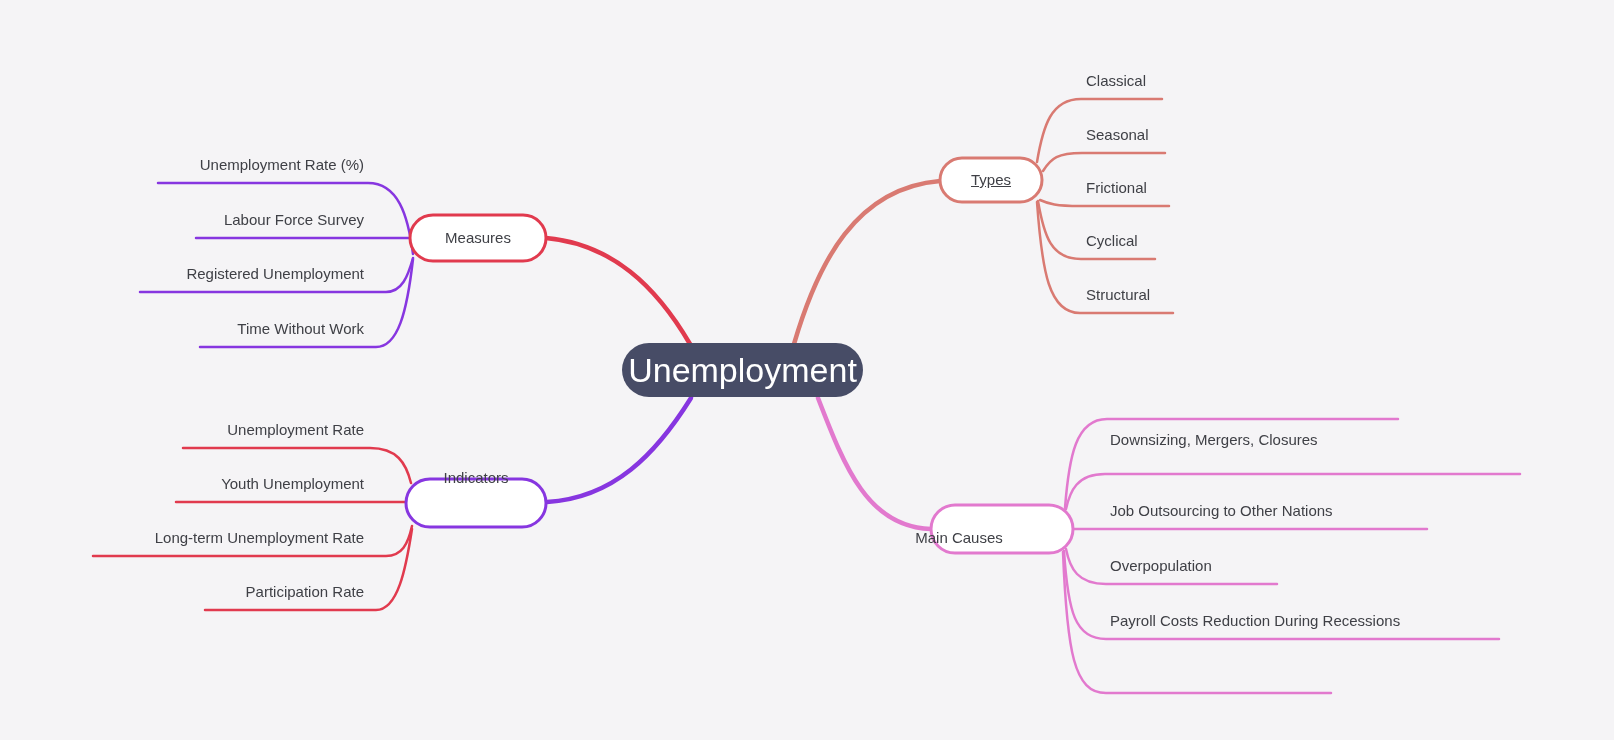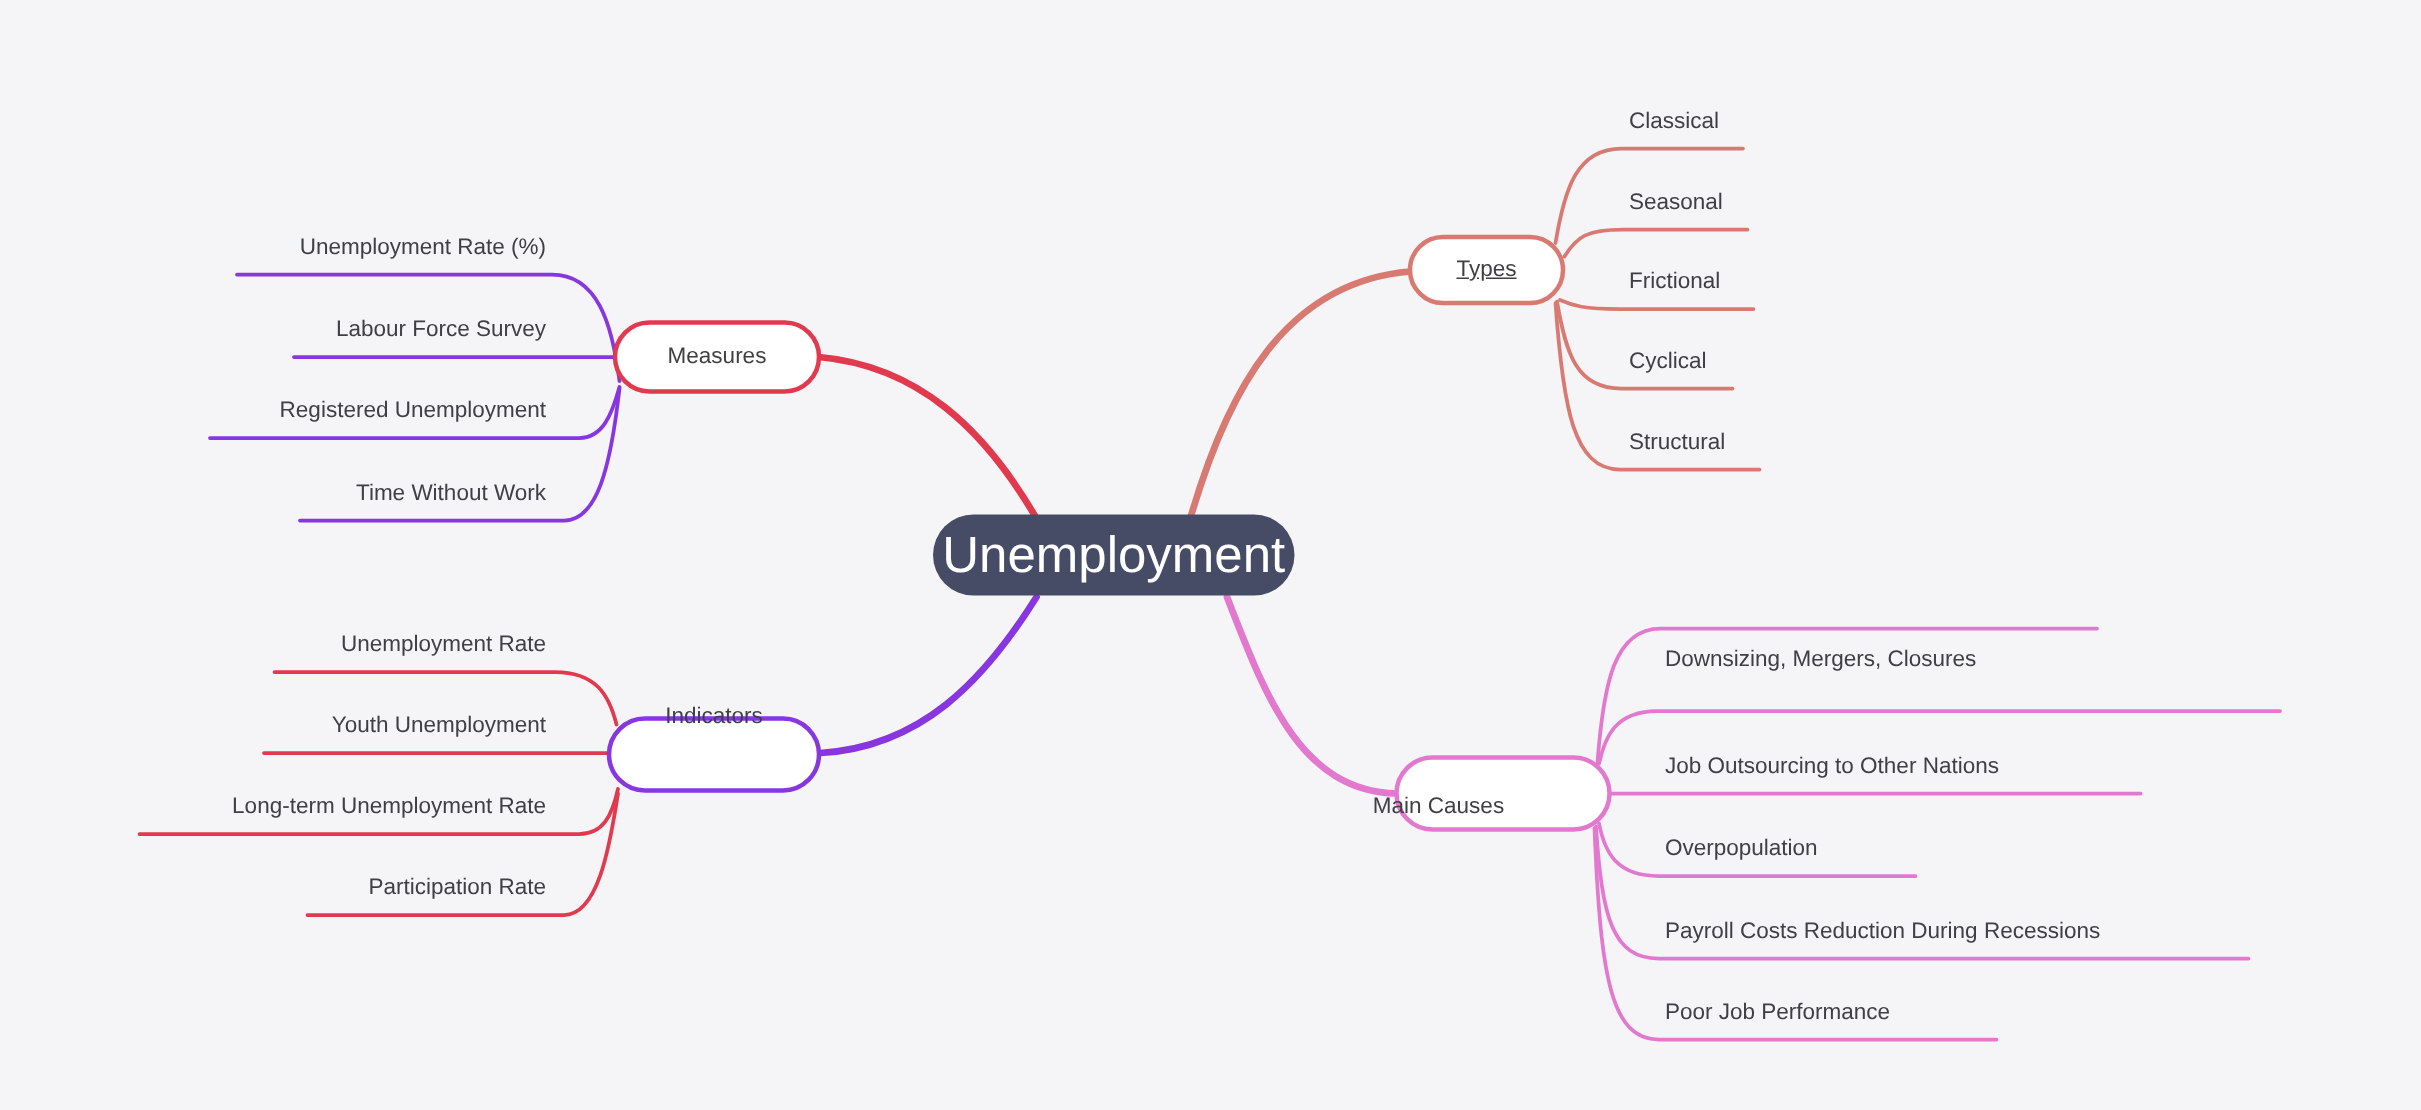--- a/index.html
+++ b/index.html
@@ -90,15 +90,14 @@
   <div class="label" style="left:1086px;top:68px;">Classical</div>
   <div class="label" style="left:1086px;top:122px;">Seasonal</div>
   <div class="label" style="left:1086px;top:175px;">Frictional</div>
   <div class="label" style="left:1086px;top:228px;">Cyclical</div>
   <div class="label" style="left:1086px;top:282px;">Structural</div>
 
   <div class="label" style="left:1110px;top:388px;margin-top:39px;">Downsizing, Mergers, Closures</div>
   <div class="label" style="left:1110px;top:498px;">Job Outsourcing to Other Nations</div>
   <div class="label" style="left:1110px;top:553px;">Overpopulation</div>
   <div class="label" style="left:1110px;top:608px;">Payroll Costs Reduction During Recessions</div>
-  <div class="label" style="left:1110px;top:662px;">Poor Job Performance</div>
 
 </div>
 
 </body></html>

